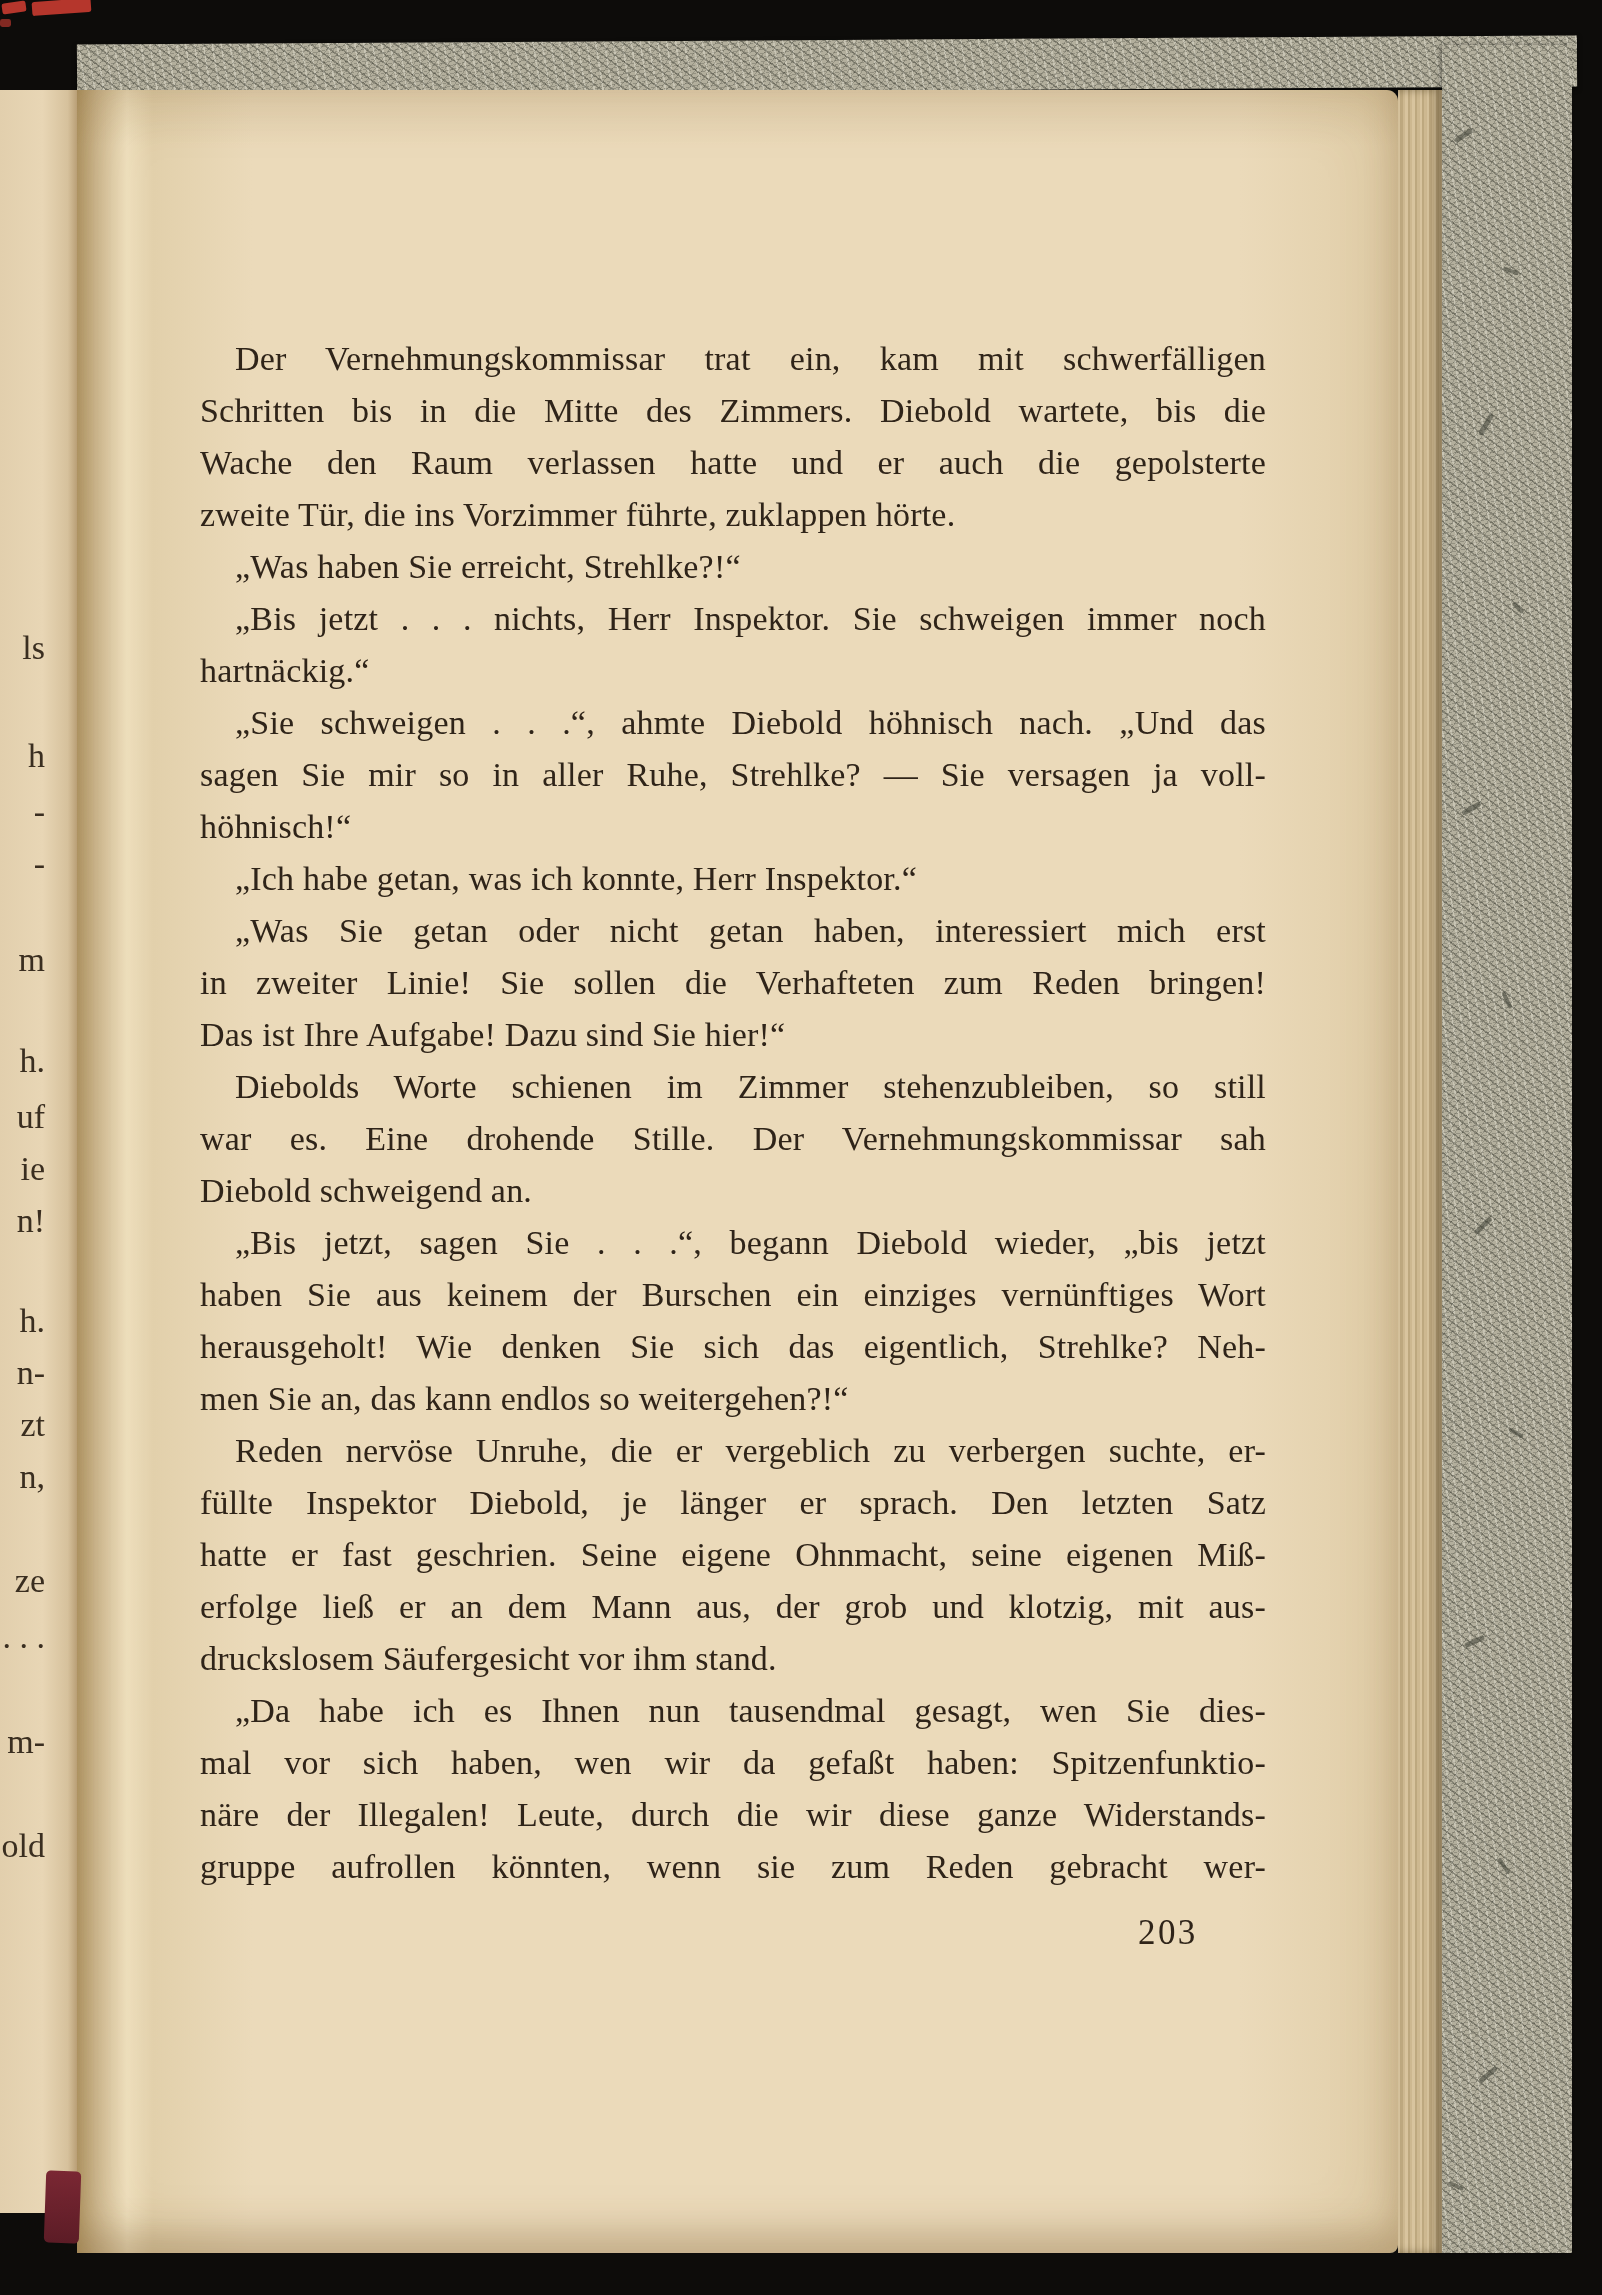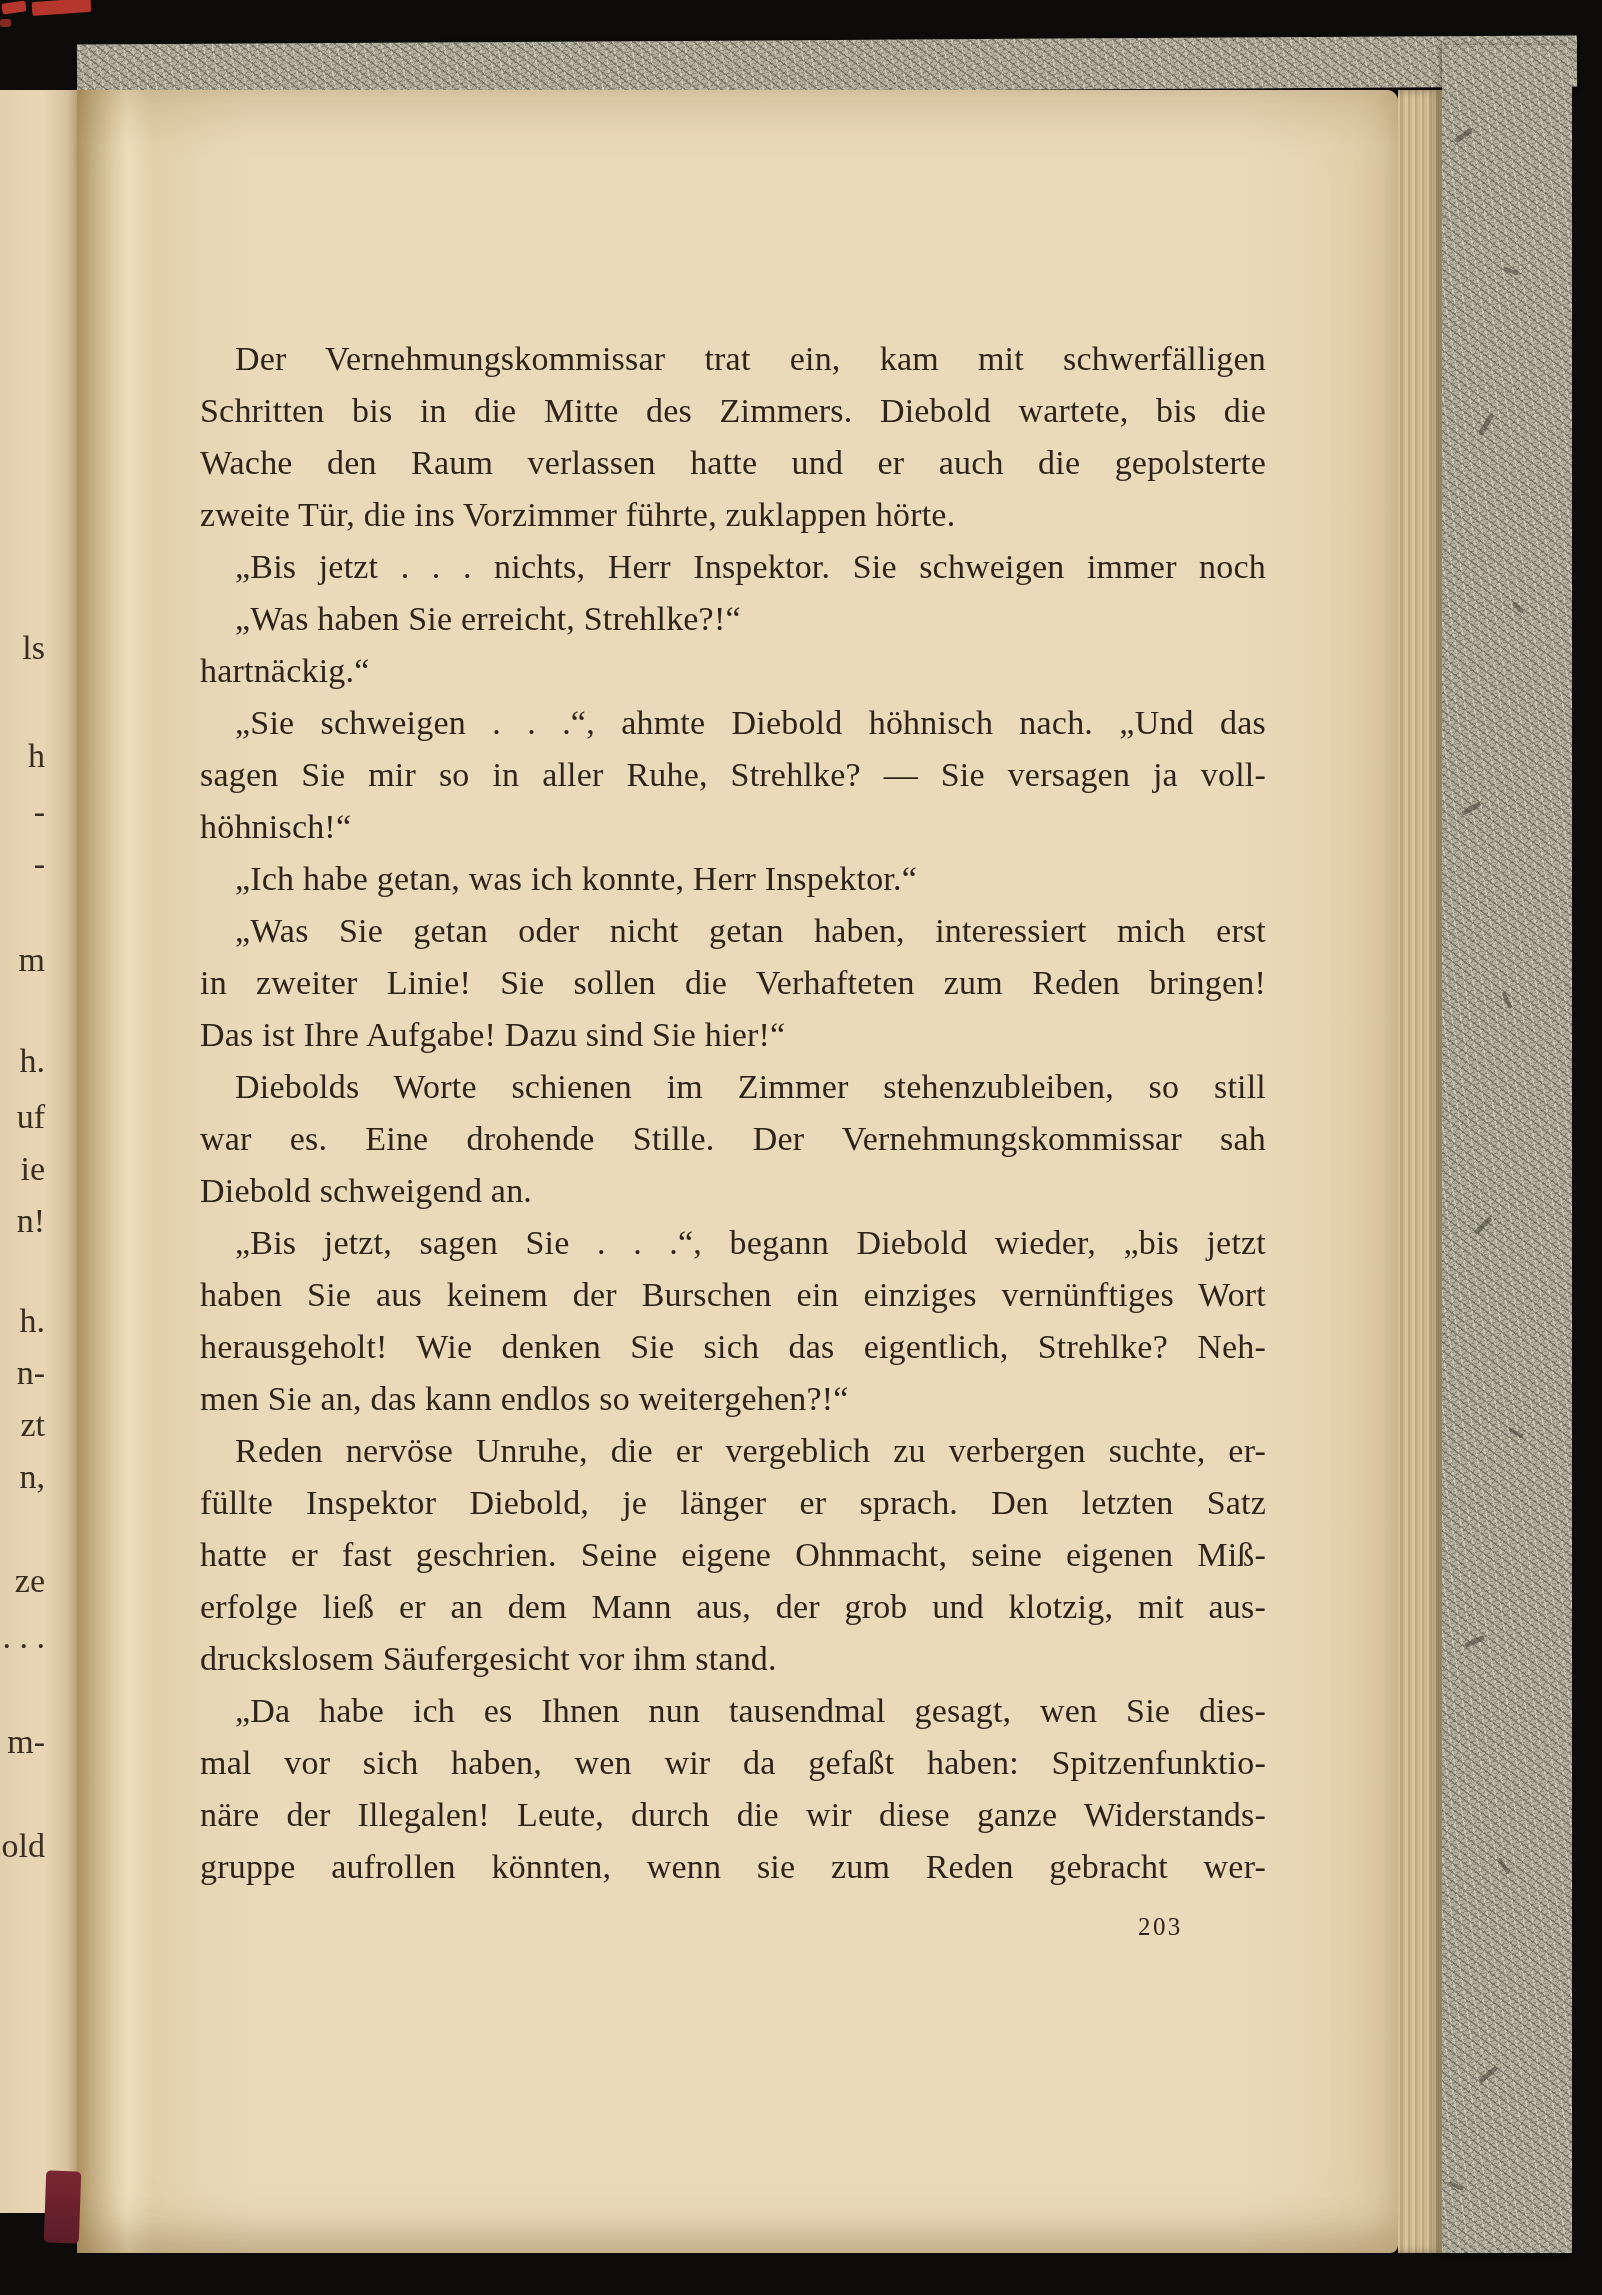--- a/index.html
+++ b/index.html
@@ -51,21 +51,21 @@
     background:linear-gradient(#7a2733,#5c1c26);border-radius:4.8px;}
   .cover-mark{position:absolute;background:var(--cover_red,#b5362c);border-radius:2.4px;}
   
   .text-block{position:absolute;left:200px;top:333px;width:1066px;color:var(--ink,#2f2419);}
   .line{height:52px;line-height:52px;font-size:34px;letter-spacing:0.2px;font-family:Liberation Serif, serif;}
   .line.j{text-align:justify;text-align-last:justify;text-justify:inter-word;}
   .line.l{text-align:left;}
   .line.ind{padding-left:35px;}
   .folio{
     position:absolute;left:1138px;top:1913px;width:88px;text-align:left;
-    font-size:25px;letter-spacing:2.4px;color:var(--ink,#2f2419);
+    font-size:35px;letter-spacing:2.4px;color:var(--ink,#2f2419);
   }
 </style>
 </head>
 <body>
 
 <div class="photo">
 
   <div class="top-edge marble"></div>
   <div class="right-edge marble">
     <span class="streak" style="position:absolute;left:11.2px;top:88px;width:21px;height:4.8px;transform:rotate(-35deg);"></span>
@@ -109,22 +109,22 @@
   </div>
 
   <div class="page"></div>
   <div class="spine-red"></div>
 
   <div class="text-block">
     <div class="line ind j">Der Vernehmungskommissar trat ein, kam mit schwerfälligen</div>
     <div class="line j">Schritten bis in die Mitte des Zimmers. Diebold wartete, bis die</div>
     <div class="line j">Wache den Raum verlassen hatte und er auch die gepolsterte</div>
     <div class="line l">zweite Tür, die ins Vorzimmer führte, zuklappen hörte.</div>
+    <div class="line ind l">„Was haben Sie erreicht, Strehlke?!“</div>
     <div class="line ind j">„Bis jetzt . . . nichts, Herr Inspektor. Sie schweigen immer noch</div>
-    <div class="line ind l">„Was haben Sie erreicht, Strehlke?!“</div>
     <div class="line l">hartnäckig.“</div>
     <div class="line ind j">„Sie schweigen . . .“, ahmte Diebold höhnisch nach. „Und das</div>
     <div class="line j">sagen Sie mir so in aller Ruhe, Strehlke? — Sie versagen ja voll-</div>
     <div class="line l">höhnisch!“</div>
     <div class="line ind l">„Ich habe getan, was ich konnte, Herr Inspektor.“</div>
     <div class="line ind j">„Was Sie getan oder nicht getan haben, interessiert mich erst</div>
     <div class="line j">in zweiter Linie! Sie sollen die Verhafteten zum Reden bringen!</div>
     <div class="line l">Das ist Ihre Aufgabe! Dazu sind Sie hier!“</div>
     <div class="line ind j">Diebolds Worte schienen im Zimmer stehenzubleiben, so still</div>
     <div class="line j">war es. Eine drohende Stille. Der Vernehmungskommissar sah</div>

